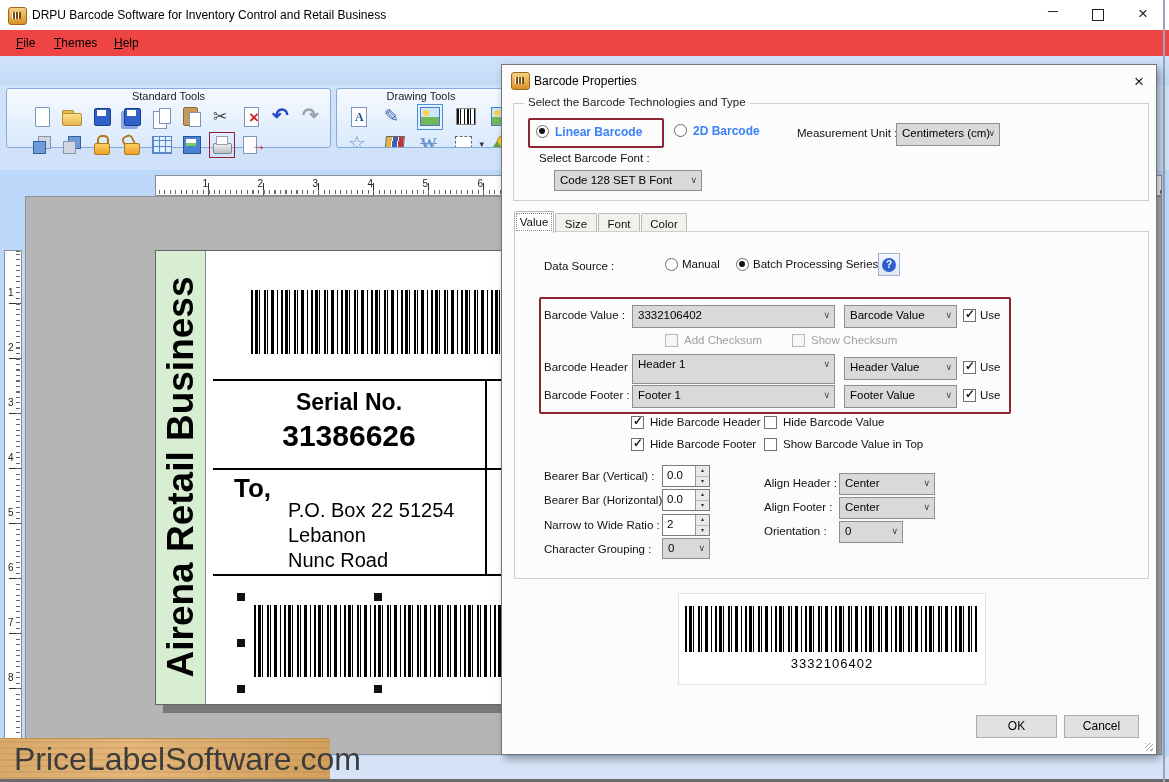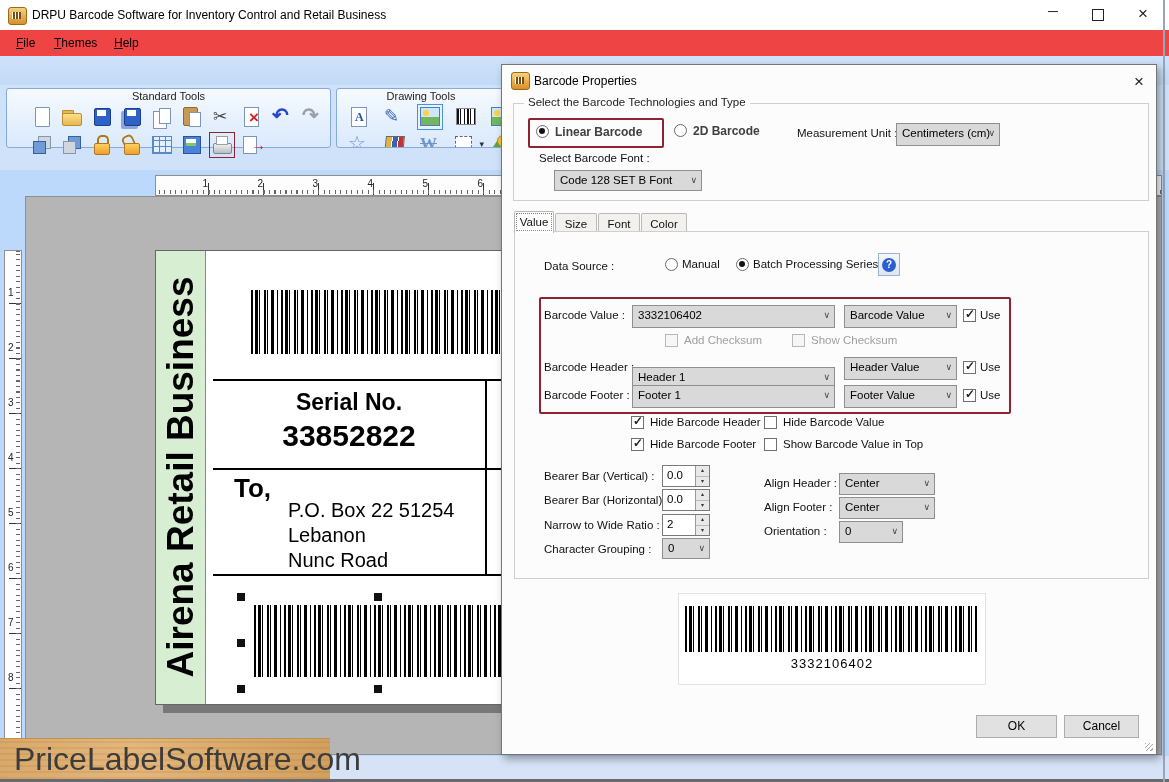--- a/index.html
+++ b/index.html
@@ -99,21 +99,21 @@
   #right-edge{left:1163px;top:0;width:2px;height:782px;background:#98a6bc}
   #watermark{left:0;top:738px;width:330px;height:41px;background:repeating-linear-gradient(0deg,rgba(120,80,30,.10) 0 2px,transparent 2px 6px),linear-gradient(90deg,#d9a96b,#e5b67a 40%,#d2a05e);border-top:1px solid #c09050;line-height:41px;font-size:32px;color:#3c3c3c;padding-left:14px;box-sizing:border-box}
   
   #dialog{left:501px;top:64px;width:656px;height:691px;background:#fcfcfc;border:1px solid #757575;box-sizing:border-box;box-shadow:3px 4px 8px rgba(0,0,0,.35);font-size:11.5px}
   #dlg-title-text{font-size:12px;color:#000}
   #dlg-close{font-size:17px;color:#222;line-height:20px;text-align:center;width:22px;height:20px}
   .grp{position:absolute;border:1px solid #cfcfcf}
   .grp-legend{position:absolute;top:-8px;left:10px;background:#fcfcfc;padding:0 4px;font-size:11.5px;color:#222}
   .lbl{position:absolute;font-size:11.5px;color:#111;white-space:nowrap}
   .lbl-dis{color:#9f9f9f}
-  .navy{color:#404040;font-weight:bold;font-size:12px}
+  .navy{color:#3b82f6;font-weight:bold;font-size:12px}
   .redbox{position:absolute;border:2px solid #8e2332;border-radius:2px}
   .rd{position:absolute;width:13px;height:13px;border-radius:50%;background:#fff;border:1px solid #6a6a6a;box-sizing:border-box}
   .rd.sel::after{content:"";position:absolute;left:2px;top:2px;width:6px;height:6px;border-radius:50%;background:#111}
   .cb{position:absolute;width:13px;height:13px;background:#fff;border:1px solid #707070;box-sizing:border-box}
   .cb.checked::after{content:"\2713";position:absolute;left:1px;top:-3px;font-size:12px;font-weight:bold;color:#222}
   .cb.disabled{border-color:#b8b8b8;background:#f6f6f6}
   .combo{position:absolute;background:#d9d9d9;border:1px solid #8f8f8f;box-sizing:border-box;font-size:11.5px;color:#000;padding:3px 16px 0 5px;overflow:hidden;white-space:nowrap}
   .combo::after{content:"\2228";position:absolute;right:4px;top:4px;font-size:9px;color:#444}
   .spin{position:absolute;background:#fff;border:1px solid #7a7a7a;box-sizing:border-box;font-size:11.5px;padding:3px 16px 0 4px}
   .spin-btns{position:absolute;right:0;top:0;bottom:0;width:13px;border-left:1px solid #999;display:flex;flex-direction:column}
@@ -291,21 +291,21 @@
   <div id="label-shadow" class="abs"></div>
 
   <div id="label" class="abs">
     <div id="green-strip" class="abs">
       <div id="side-text">Airena Retail Business</div>
     </div>
     <div class="abs bars" style="left:95px;top:39px;width:330px;height:64px"></div>
     <div class="lline" style="left:57px;top:128px;width:443px;height:2px"></div>
     <div class="abs" style="left:57px;top:138px;width:272px;text-align:center">
       <div style="font-weight:bold;font-size:23px;color:#000">Serial No.</div>
-      <div style="font-weight:bold;font-size:30px;color:#000;margin-top:3px">33852822</div>
+      <div style="font-weight:bold;font-size:30px;color:#000;margin-top:3px">31386626</div>
     </div>
     <div class="lline" style="left:57px;top:217px;width:443px;height:2px"></div>
     <div class="abs" style="left:78px;top:222px;font-weight:bold;font-size:26px;color:#000">To,</div>
     <div class="abs" style="left:132px;top:247px;font-size:20px;line-height:25px;color:#000">
       <div>P.O. Box 22 51254</div>
       <div>Lebanon</div>
       <div>Nunc Road</div>
     </div>
     <div class="lline" style="left:57px;top:323px;width:443px;height:2px"></div>
     <div class="lline" style="left:329px;top:128px;width:2px;height:197px"></div>
@@ -365,21 +365,21 @@
       <div class="combo" style="left:329px;top:73px;width:113px;height:23px"><span>Barcode Value</span></div>
       <span class="cb checked" style="left:448px;top:77px"></span>
       <span class="lbl" style="left:465px;top:77px">Use</span>
 
       <span class="cb disabled" style="left:150px;top:102px"></span>
       <span class="lbl lbl-dis" style="left:169px;top:102px">Add Checksum</span>
       <span class="cb disabled" style="left:277px;top:102px"></span>
       <span class="lbl lbl-dis" style="left:296px;top:102px">Show Checksum</span>
 
       <span class="lbl" style="left:29px;top:129px">Barcode Header :</span>
-      <div class="combo" style="left:117px;top:135px;width:203px;height:30px"><span>Header 1</span></div>
+      <div class="combo" style="left:117px;top:122px;width:203px;height:30px"><span>Header 1</span></div>
       <div class="combo" style="left:329px;top:125px;width:113px;height:23px"><span>Header Value</span></div>
       <span class="cb checked" style="left:448px;top:129px"></span>
       <span class="lbl" style="left:465px;top:129px">Use</span>
 
       <span class="lbl" style="left:29px;top:157px">Barcode Footer :</span>
       <div class="combo" style="left:117px;top:153px;width:203px;height:23px"><span>Footer 1</span></div>
       <div class="combo" style="left:329px;top:153px;width:113px;height:23px"><span>Footer Value</span></div>
       <span class="cb checked" style="left:448px;top:157px"></span>
       <span class="lbl" style="left:465px;top:157px">Use</span>
 

